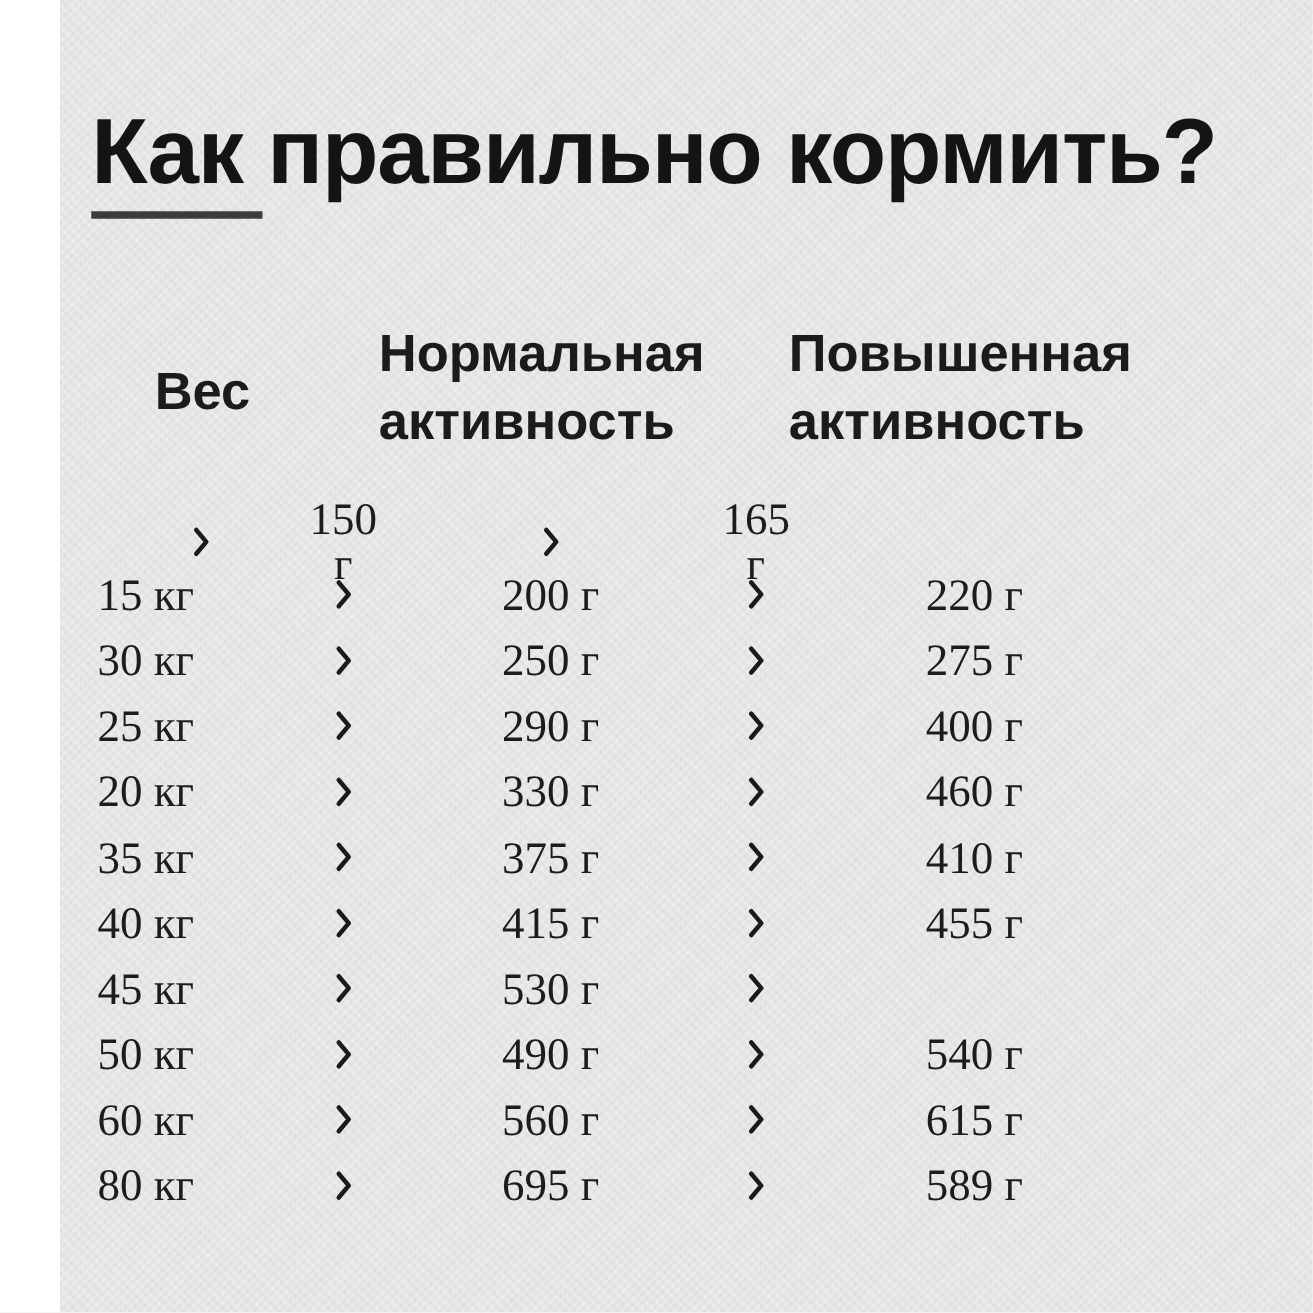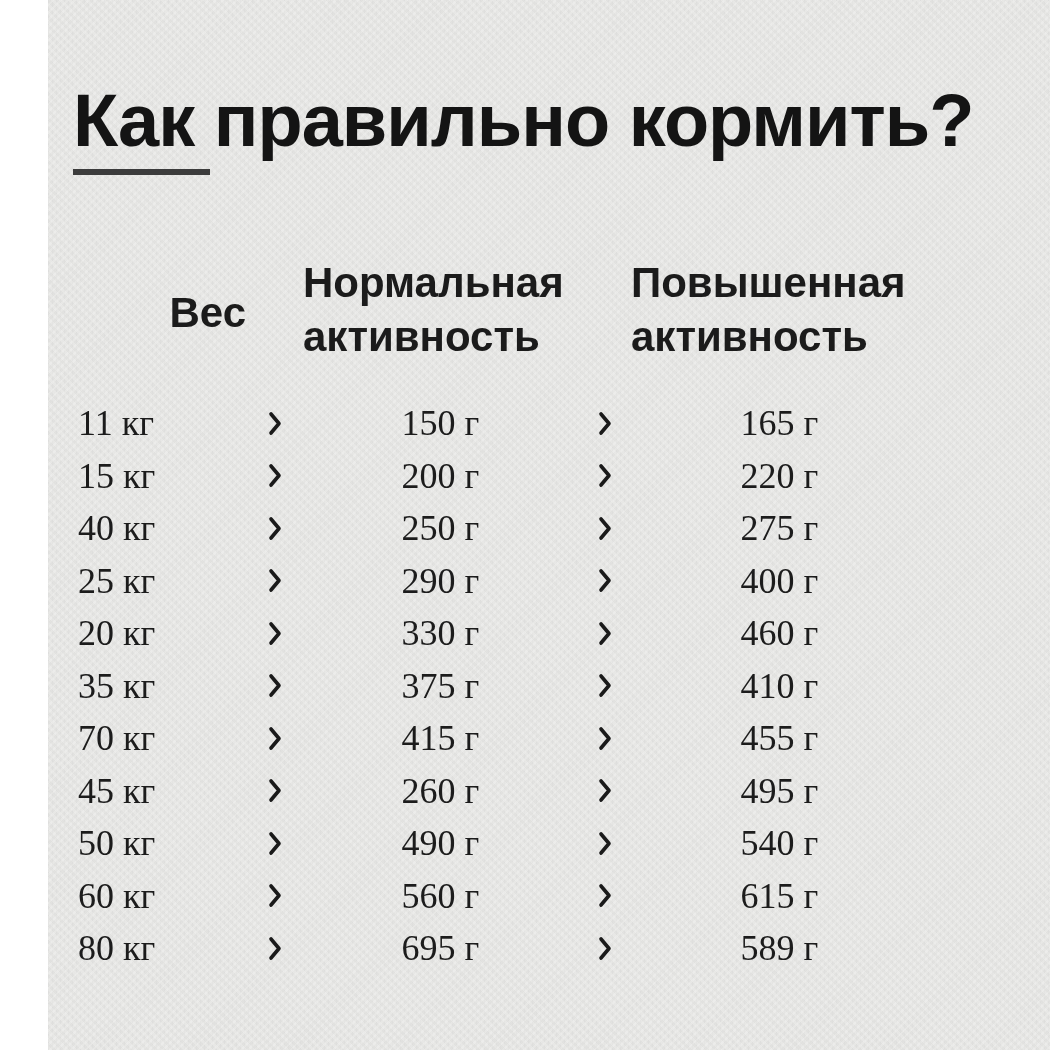--- a/index.html
+++ b/index.html
@@ -55,21 +55,21 @@
     align-items: start;
   }
   .col-header {
     font-size: 42px;
     font-weight: bold;
     line-height: 54px;
     text-align: left;
     color: #1b1b1b;
   }
   .weight-header {
-    text-align: right;
+    text-align: center;
     padding-left: 2px;
     margin-top: 36px;
     line-height: 42px;
   }
   .rows {
     position: absolute;
     left: 0;
     top: 397px;
     width: 852px;
   }
@@ -106,21 +106,20 @@
       <div></div>
       <div class="col-header">
         <div>Повышенная</div>
         <div>активность</div>
       </div>
     </div>
 
     <div class="rows">
 
       <div class="grid-row row">
-        <div class="cell weight">11 кг</div>
         <div class="cell arrow"><svg width="14" height="25" viewBox="0 0 14 25">
               <path d="M3 3 L11 12.5 L3 22" fill="none" stroke="#1a1a1a" stroke-width="3.6" stroke-linecap="round" stroke-linejoin="round"></path>
             </svg></div>
         <div class="cell val">150 г</div>
         <div class="cell arrow"><svg width="14" height="25" viewBox="0 0 14 25">
               <path d="M3 3 L11 12.5 L3 22" fill="none" stroke="#1a1a1a" stroke-width="3.6" stroke-linecap="round" stroke-linejoin="round"></path>
             </svg></div>
         <div class="cell val">165 г</div>
       </div>
 
@@ -130,89 +129,88 @@
               <path d="M3 3 L11 12.5 L3 22" fill="none" stroke="#1a1a1a" stroke-width="3.6" stroke-linecap="round" stroke-linejoin="round"></path>
             </svg></div>
         <div class="cell val">200 г</div>
         <div class="cell arrow"><svg width="14" height="25" viewBox="0 0 14 25">
               <path d="M3 3 L11 12.5 L3 22" fill="none" stroke="#1a1a1a" stroke-width="3.6" stroke-linecap="round" stroke-linejoin="round"></path>
             </svg></div>
         <div class="cell val">220 г</div>
       </div>
 
       <div class="grid-row row">
+        <div class="cell weight">30 кг</div>
+        <div class="cell arrow"><svg width="14" height="25" viewBox="0 0 14 25">
+              <path d="M3 3 L11 12.5 L3 22" fill="none" stroke="#1a1a1a" stroke-width="3.6" stroke-linecap="round" stroke-linejoin="round"></path>
+            </svg></div>
+        <div class="cell val">250 г</div>
+        <div class="cell arrow"><svg width="14" height="25" viewBox="0 0 14 25">
+              <path d="M3 3 L11 12.5 L3 22" fill="none" stroke="#1a1a1a" stroke-width="3.6" stroke-linecap="round" stroke-linejoin="round"></path>
+            </svg></div>
+        <div class="cell val">275 г</div>
+      </div>
+
+      <div class="grid-row row">
+        <div class="cell weight">25 кг</div>
+        <div class="cell arrow"><svg width="14" height="25" viewBox="0 0 14 25">
+              <path d="M3 3 L11 12.5 L3 22" fill="none" stroke="#1a1a1a" stroke-width="3.6" stroke-linecap="round" stroke-linejoin="round"></path>
+            </svg></div>
+        <div class="cell val">290 г</div>
+        <div class="cell arrow"><svg width="14" height="25" viewBox="0 0 14 25">
+              <path d="M3 3 L11 12.5 L3 22" fill="none" stroke="#1a1a1a" stroke-width="3.6" stroke-linecap="round" stroke-linejoin="round"></path>
+            </svg></div>
+        <div class="cell val">400 г</div>
+      </div>
+
+      <div class="grid-row row">
+        <div class="cell weight">20 кг</div>
+        <div class="cell arrow"><svg width="14" height="25" viewBox="0 0 14 25">
+              <path d="M3 3 L11 12.5 L3 22" fill="none" stroke="#1a1a1a" stroke-width="3.6" stroke-linecap="round" stroke-linejoin="round"></path>
+            </svg></div>
+        <div class="cell val">330 г</div>
+        <div class="cell arrow"><svg width="14" height="25" viewBox="0 0 14 25">
+              <path d="M3 3 L11 12.5 L3 22" fill="none" stroke="#1a1a1a" stroke-width="3.6" stroke-linecap="round" stroke-linejoin="round"></path>
+            </svg></div>
+        <div class="cell val">460 г</div>
+      </div>
+
+      <div class="grid-row row">
+        <div class="cell weight">35 кг</div>
+        <div class="cell arrow"><svg width="14" height="25" viewBox="0 0 14 25">
+              <path d="M3 3 L11 12.5 L3 22" fill="none" stroke="#1a1a1a" stroke-width="3.6" stroke-linecap="round" stroke-linejoin="round"></path>
+            </svg></div>
+        <div class="cell val">375 г</div>
+        <div class="cell arrow"><svg width="14" height="25" viewBox="0 0 14 25">
+              <path d="M3 3 L11 12.5 L3 22" fill="none" stroke="#1a1a1a" stroke-width="3.6" stroke-linecap="round" stroke-linejoin="round"></path>
+            </svg></div>
+        <div class="cell val">410 г</div>
+      </div>
+
+      <div class="grid-row row">
         <div class="cell weight">40 кг</div>
         <div class="cell arrow"><svg width="14" height="25" viewBox="0 0 14 25">
               <path d="M3 3 L11 12.5 L3 22" fill="none" stroke="#1a1a1a" stroke-width="3.6" stroke-linecap="round" stroke-linejoin="round"></path>
             </svg></div>
-        <div class="cell val">250 г</div>
-        <div class="cell arrow"><svg width="14" height="25" viewBox="0 0 14 25">
-              <path d="M3 3 L11 12.5 L3 22" fill="none" stroke="#1a1a1a" stroke-width="3.6" stroke-linecap="round" stroke-linejoin="round"></path>
-            </svg></div>
-        <div class="cell val">275 г</div>
-      </div>
-
-      <div class="grid-row row">
-        <div class="cell weight">25 кг</div>
-        <div class="cell arrow"><svg width="14" height="25" viewBox="0 0 14 25">
-              <path d="M3 3 L11 12.5 L3 22" fill="none" stroke="#1a1a1a" stroke-width="3.6" stroke-linecap="round" stroke-linejoin="round"></path>
-            </svg></div>
-        <div class="cell val">290 г</div>
-        <div class="cell arrow"><svg width="14" height="25" viewBox="0 0 14 25">
-              <path d="M3 3 L11 12.5 L3 22" fill="none" stroke="#1a1a1a" stroke-width="3.6" stroke-linecap="round" stroke-linejoin="round"></path>
-            </svg></div>
-        <div class="cell val">400 г</div>
-      </div>
-
-      <div class="grid-row row">
-        <div class="cell weight">20 кг</div>
-        <div class="cell arrow"><svg width="14" height="25" viewBox="0 0 14 25">
-              <path d="M3 3 L11 12.5 L3 22" fill="none" stroke="#1a1a1a" stroke-width="3.6" stroke-linecap="round" stroke-linejoin="round"></path>
-            </svg></div>
-        <div class="cell val">330 г</div>
-        <div class="cell arrow"><svg width="14" height="25" viewBox="0 0 14 25">
-              <path d="M3 3 L11 12.5 L3 22" fill="none" stroke="#1a1a1a" stroke-width="3.6" stroke-linecap="round" stroke-linejoin="round"></path>
-            </svg></div>
-        <div class="cell val">460 г</div>
-      </div>
-
-      <div class="grid-row row">
-        <div class="cell weight">35 кг</div>
-        <div class="cell arrow"><svg width="14" height="25" viewBox="0 0 14 25">
-              <path d="M3 3 L11 12.5 L3 22" fill="none" stroke="#1a1a1a" stroke-width="3.6" stroke-linecap="round" stroke-linejoin="round"></path>
-            </svg></div>
-        <div class="cell val">375 г</div>
-        <div class="cell arrow"><svg width="14" height="25" viewBox="0 0 14 25">
-              <path d="M3 3 L11 12.5 L3 22" fill="none" stroke="#1a1a1a" stroke-width="3.6" stroke-linecap="round" stroke-linejoin="round"></path>
-            </svg></div>
-        <div class="cell val">410 г</div>
-      </div>
-
-      <div class="grid-row row">
-        <div class="cell weight">70 кг</div>
-        <div class="cell arrow"><svg width="14" height="25" viewBox="0 0 14 25">
-              <path d="M3 3 L11 12.5 L3 22" fill="none" stroke="#1a1a1a" stroke-width="3.6" stroke-linecap="round" stroke-linejoin="round"></path>
-            </svg></div>
         <div class="cell val">415 г</div>
         <div class="cell arrow"><svg width="14" height="25" viewBox="0 0 14 25">
               <path d="M3 3 L11 12.5 L3 22" fill="none" stroke="#1a1a1a" stroke-width="3.6" stroke-linecap="round" stroke-linejoin="round"></path>
             </svg></div>
         <div class="cell val">455 г</div>
       </div>
 
       <div class="grid-row row">
         <div class="cell weight">45 кг</div>
         <div class="cell arrow"><svg width="14" height="25" viewBox="0 0 14 25">
               <path d="M3 3 L11 12.5 L3 22" fill="none" stroke="#1a1a1a" stroke-width="3.6" stroke-linecap="round" stroke-linejoin="round"></path>
             </svg></div>
-        <div class="cell val">260 г</div>
-        <div class="cell arrow"><svg width="14" height="25" viewBox="0 0 14 25">
-              <path d="M3 3 L11 12.5 L3 22" fill="none" stroke="#1a1a1a" stroke-width="3.6" stroke-linecap="round" stroke-linejoin="round"></path>
-            </svg></div>
-        <div class="cell val">495 г</div>
+        <div class="cell val">530 г</div>
+        <div class="cell arrow"><svg width="14" height="25" viewBox="0 0 14 25">
+              <path d="M3 3 L11 12.5 L3 22" fill="none" stroke="#1a1a1a" stroke-width="3.6" stroke-linecap="round" stroke-linejoin="round"></path>
+            </svg></div>
       </div>
 
       <div class="grid-row row">
         <div class="cell weight">50 кг</div>
         <div class="cell arrow"><svg width="14" height="25" viewBox="0 0 14 25">
               <path d="M3 3 L11 12.5 L3 22" fill="none" stroke="#1a1a1a" stroke-width="3.6" stroke-linecap="round" stroke-linejoin="round"></path>
             </svg></div>
         <div class="cell val">490 г</div>
         <div class="cell arrow"><svg width="14" height="25" viewBox="0 0 14 25">
               <path d="M3 3 L11 12.5 L3 22" fill="none" stroke="#1a1a1a" stroke-width="3.6" stroke-linecap="round" stroke-linejoin="round"></path>

